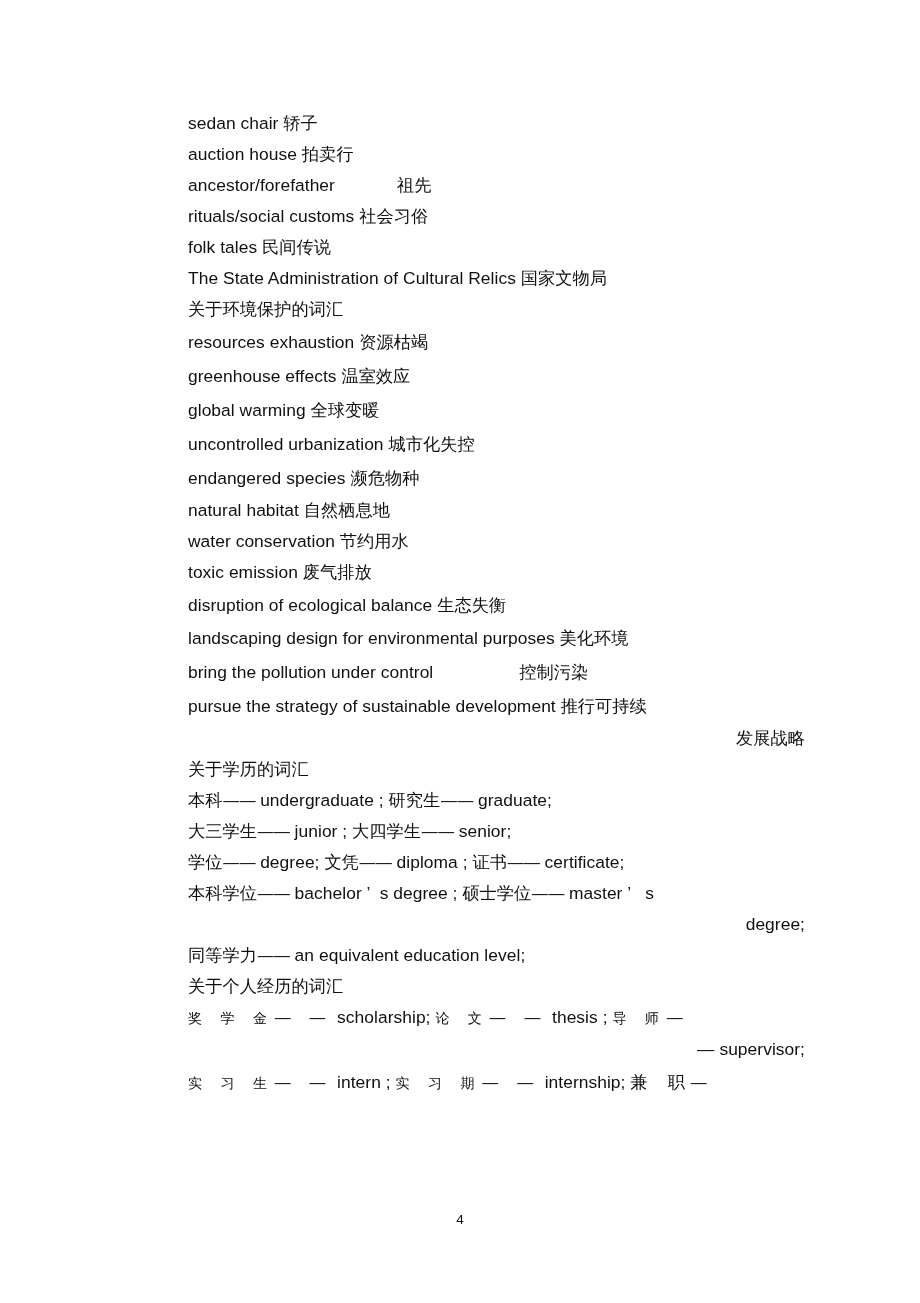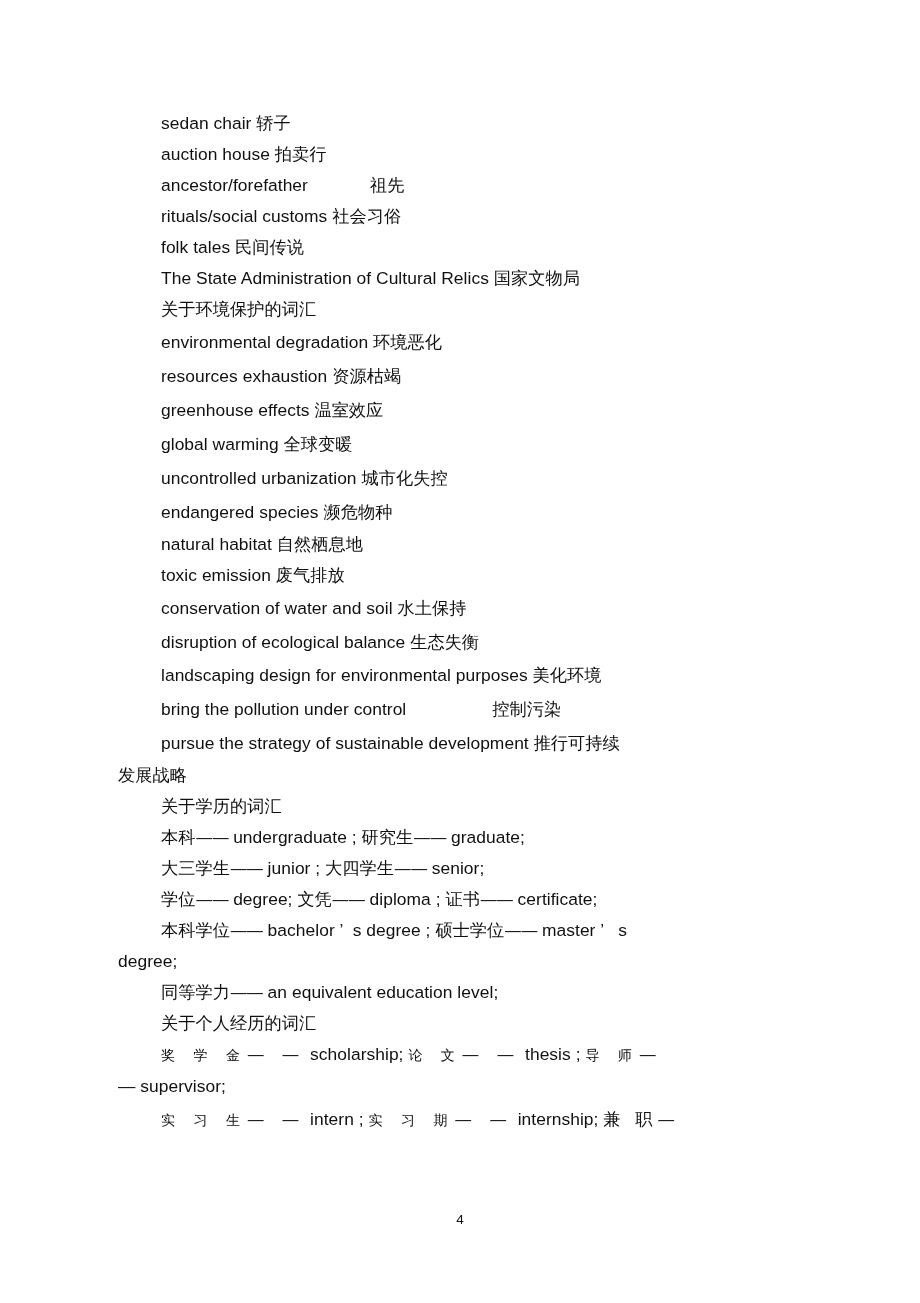--- a/index.html
+++ b/index.html
@@ -20,21 +20,21 @@
     position: absolute;
     left: 0;
     top: 0;
     width: 920px;
     height: 1303px;
     overflow: hidden;
   }
 
   .content {
     position: absolute;
-    left: 118px;
+    left: 145px;
     top: 108px;
     width: 660px;
   }
 
   
   .line {
     font-size: 17.4px;
     line-height: 31px;
     white-space: pre;
     color: #101010;
@@ -42,20 +42,21 @@
   }
 
   
   .ind {
     padding-left: 43px;
   }
 
   
   .noind {
     padding-left: 0;
+    text-align: right;
   }
 
   
   .tall {
     line-height: 34px;
   }
   .tall2 {
     line-height: 33px;
   }
 
@@ -65,21 +66,21 @@
     font-size: 17.2px;
   }
 
   
   .spread {
     font-family: "DejaVu Serif", "Liberation Serif", serif;
     font-size: 14px;
     letter-spacing: 7px;
   }
   .spread-sm {
-    font-family: Liberation Sans, sans-serif;
+    font-family: Liberation Mono, monospace;
     font-size: 17.2px;
     letter-spacing: 5px;
     text-align: center;
   }
 
   
   .dash {
     font-family: "DejaVu Serif", "Liberation Serif", serif;
     letter-spacing: -1px;
   }
@@ -119,39 +120,38 @@
     <div class="line ind"><span>ancestor/forefather</span><span class="tab-c"></span><span class="cjk">祖先</span></div>
 
     <div class="line ind"><span>rituals/social customs </span><span class="cjk">社会习俗</span></div>
 
     <div class="line ind"><span>folk tales </span><span class="cjk">民间传说</span></div>
 
     <div class="line ind"><span>The State Administration of Cultural Relics </span><span class="cjk">国家文物局</span></div>
 
     <div class="line ind"><span class="cjk">关于环境保护的词汇</span></div>
 
-    <div class="line ind tall"><span>environmental degradation </span><span class="cjk">环境恶化</span></div>
 
     <div class="line ind tall"><span>resources exhaustion </span><span class="cjk">资源枯竭</span></div>
 
     <div class="line ind tall"><span>greenhouse effects </span><span class="cjk">温室效应</span></div>
 
     <div class="line ind tall"><span>global warming </span><span class="cjk">全球变暖</span></div>
 
     <div class="line ind tall"><span>uncontrolled urbanization </span><span class="cjk">城市化失控</span></div>
 
     <div class="line ind tall"><span>endangered species </span><span class="cjk">濒危物种</span></div>
 
 
     <div class="line ind"><span>natural habitat </span><span class="cjk">自然栖息地</span></div>
 
+    <div class="line ind"><span>water conservation </span><span class="cjk">节约用水</span></div>
 
     <div class="line ind"><span>toxic emission </span><span class="cjk">废气排放</span></div>
 
-    <div class="line ind tall"><span>conservation of water and soil </span><span class="cjk">水土保持</span></div>
 
     <div class="line ind tall"><span>disruption of ecological balance </span><span class="cjk">生态失衡</span></div>
 
     <div class="line ind tall2"><span>landscaping design for environmental purposes </span><span class="cjk">美化环境</span></div>
 
     <div class="line ind tall"><span>bring the pollution under control</span><span class="tab-b"></span><span class="cjk">控制污染</span></div>
 
     <div class="line ind tall"><span>pursue the strategy of sustainable development </span><span class="cjk">推行可持续</span></div>
     <div class="line noind"><span class="cjk">发展战略</span></div>
 

